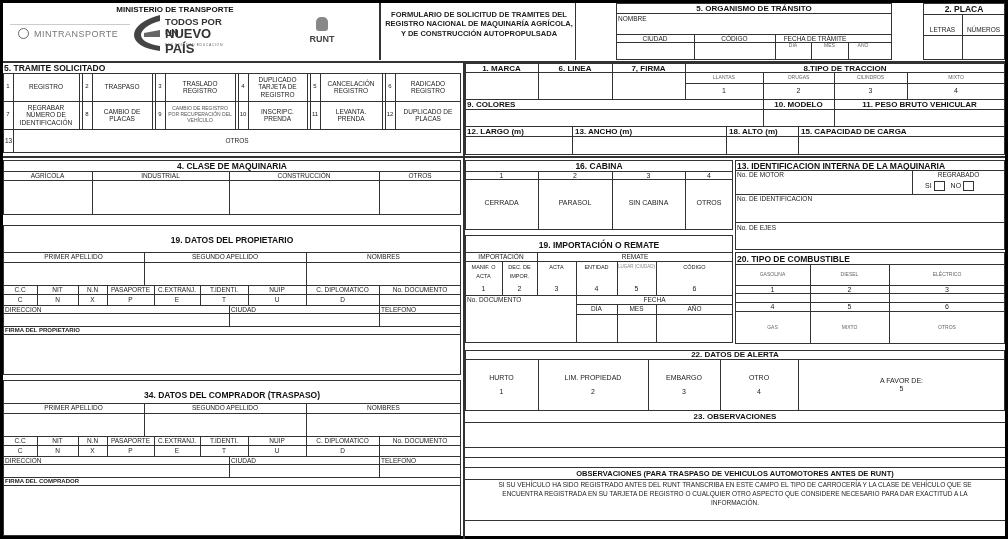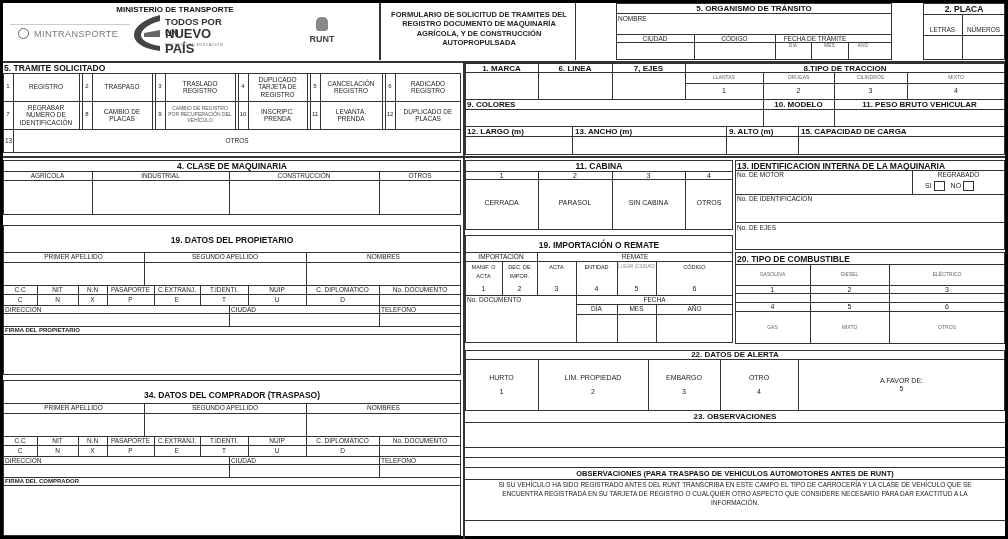--- a/index.html
+++ b/index.html
@@ -38,21 +38,21 @@
   <div style="position:absolute;left:35px;top:3px;font-size:9.5px;font-weight:bold;color:#333">TODOS POR UN</div>
   <div style="position:absolute;left:35px;top:13px;font-size:13px;font-weight:bold;color:#333">NUEVO PAÍS</div>
   <div style="position:absolute;left:35px;top:30px;font-size:3.5px;color:#666;letter-spacing:0.6px">PAZ   EQUIDAD   EDUCACIÓN</div>
 </div>
 <div style="position:absolute;left:300px;top:17px;width:44px;height:36px;text-align:center">
   <span style="display:block;margin:0 auto;width:12px;height:14px;background:#888;border-radius:5px 5px 3px 3px"></span>
   <span style="display:block;font-size:9px;font-weight:bold;color:#444;margin-top:3px">RUNT</span>
 </div>
 
 <div class="b" style="left:380px;top:3px;width:196px;height:57px;border-top:none;border-bottom:none"></div>
-<div class="ml" style="position:absolute;left:384px;top:10px;width:190px;font-size:7.5px;font-weight:bold;text-align:center;line-height:1.25;color:#222">FORMULARIO DE SOLICITUD DE TRAMITES DEL REGISTRO DOCUMENTO DE MAQUINARÍA AGRÍCOLA, Y DE CONSTRUCCIÓN AUTOPROPULSADA</div>
+<div class="ml" style="position:absolute;left:384px;top:10px;width:190px;font-size:7.5px;font-weight:bold;text-align:center;line-height:1.25;color:#222">FORMULARIO DE SOLICITUD DE TRAMITES DEL REGISTRO NACIONAL DE MAQUINARÍA AGRÍCOLA, Y DE CONSTRUCCIÓN AUTOPROPULSADA</div>
 
 <div class="b" style="left:616px;top:3px;width:276px;height:57px"></div>
 <div class="hc" style="left:616px;top:4px;width:276px;font-size:8px">5. ORGANISMO DE TRÁNSITO</div>
 <div class="hl" style="left:616px;top:13px;width:276px"></div>
 <div class="tl" style="left:618px;top:15px">NOMBRE</div>
 <div style="position:absolute;left:617px;top:22px;width:274px;height:11px"></div>
 <div class="hl" style="left:616px;top:34px;width:276px"></div>
 <div class="hl" style="left:616px;top:42px;width:276px"></div>
 <div class="vl" style="left:694px;top:34px;height:26px"></div>
 <div class="vl" style="left:775px;top:34px;height:26px"></div>
@@ -147,21 +147,21 @@
 
 <div class="hl" style="left:3px;top:156px;width:1002px;border-top:2px solid #333"></div>
 
 <div class="b" style="left:465px;top:63px;width:540px;height:92px"></div>
 <div class="hl" style="left:465px;top:72px;width:540px"></div>
 <div class="vl" style="left:538px;top:63px;height:36px"></div>
 <div class="vl" style="left:612px;top:63px;height:36px"></div>
 <div class="vl" style="left:685px;top:63px;height:36px"></div>
 <div class="hc" style="left:465px;top:64px;width:73px;font-size:8px">1. MARCA</div>
 <div class="hc" style="left:538px;top:64px;width:74px;font-size:8px">6. LINEA</div>
-<div class="hc" style="left:612px;top:64px;width:73px;font-size:8px">7, EJES</div>
+<div class="hc" style="left:612px;top:64px;width:73px;font-size:8px">7, FIRMA</div>
 <div class="hc" style="left:685px;top:64px;width:320px;font-size:8px">8.TIPO DE TRACCION</div>
 <div style="position:absolute;left:466px;top:73px;width:71px;height:25px"></div>
 <div style="position:absolute;left:539px;top:73px;width:72px;height:25px"></div>
 <div style="position:absolute;left:613px;top:73px;width:71px;height:25px"></div>
 <div class="hl" style="left:685px;top:83px;width:320px"></div>
 <div class="vl" style="left:763px;top:72px;height:27px"></div>
 <div class="vl" style="left:834px;top:72px;height:27px"></div>
 <div class="vl" style="left:907px;top:72px;height:27px"></div>
 <div id="traccion-grid">
     <div class="t sm" style="left: 685px; top: 75px; width: 78px;">LLANTAS</div>
@@ -182,21 +182,21 @@
 <div class="vl" style="left:834px;top:99px;height:27px"></div>
 <div style="position:absolute;left:466px;top:110px;width:296px;height:15px"></div>
 <div style="position:absolute;left:764px;top:110px;width:69px;height:15px"></div>
 <div style="position:absolute;left:835px;top:110px;width:169px;height:15px"></div>
 <div class="hl" style="left:465px;top:126px;width:540px"></div>
 <div class="vl" style="left:572px;top:126px;height:29px"></div>
 <div class="vl" style="left:726px;top:126px;height:29px"></div>
 <div class="vl" style="left:798px;top:126px;height:29px"></div>
 <div class="h" style="left:467px;top:127px;font-size:8px">12. LARGO (m)</div>
 <div class="h" style="left:575px;top:127px;font-size:8px">13. ANCHO (m)</div>
-<div class="h" style="left:729px;top:127px;font-size:8px">9. ALTO (m)</div>
+<div class="h" style="left:729px;top:127px;font-size:8px">18. ALTO (m)</div>
 <div class="h" style="left:801px;top:127px;font-size:8px">15. CAPACIDAD DE CARGA</div>
 <div class="hl" style="left:465px;top:136px;width:540px"></div>
 <div style="position:absolute;left:466px;top:137px;width:105px;height:17px"></div>
 <div style="position:absolute;left:573px;top:137px;width:152px;height:17px"></div>
 <div style="position:absolute;left:727px;top:137px;width:70px;height:17px"></div>
 <div style="position:absolute;left:799px;top:137px;width:205px;height:17px"></div>
 
 <div class="vl" style="left:463px;top:61px;height:478px;border-left:2px solid #333"></div>
 
 <div class="b" style="left:3px;top:160px;width:458px;height:55px"></div>
@@ -323,21 +323,21 @@
     <div style="position: absolute; left: 4px; top: 465px; width: 224px; height: 11px;"></div>
     <div style="position: absolute; left: 230px; top: 465px; width: 148px; height: 11px;"></div>
     <div style="position: absolute; left: 380px; top: 465px; width: 80px; height: 11px;"></div>
     <div class="hl" style="left: 3px; top: 477px; width: 458px;"></div>
     <div class="tl" style="left: 5px; top: 478px; font-weight: bold; font-size: 6px;">FIRMA DEL COMPRADOR</div>
     <div class="hl" style="left: 3px; top: 485px; width: 458px;"></div>
     <div style="position: absolute; left: 4px; top: 486px; width: 456px; height: 20px;"></div>
   </div>
 
 <div class="b" style="left:465px;top:160px;width:268px;height:70px"></div>
-<div class="hc" style="left:465px;top:161px;width:268px">11. CABINA</div>
+<div class="hc" style="left:465px;top:161px;width:268px">16. CABINA</div>
 <div class="hl" style="left:465px;top:171px;width:268px"></div>
 <div class="hl" style="left:465px;top:179px;width:268px"></div>
 <div class="vl" style="left:538px;top:171px;height:59px"></div>
 <div class="vl" style="left:612px;top:171px;height:59px"></div>
 <div class="vl" style="left:685px;top:171px;height:59px"></div>
 <div id="cabina-grid">
     <div class="t num" style="left: 465px; top: 172px; width: 73px;">1</div>
     <div class="t" style="left: 465px; top: 199px; width: 73px; font-size: 7px;">CERRADA</div>
     <div class="t num" style="left: 538px; top: 172px; width: 74px;">2</div>
     <div class="t" style="left: 538px; top: 199px; width: 74px; font-size: 7px;">PARASOL</div>

